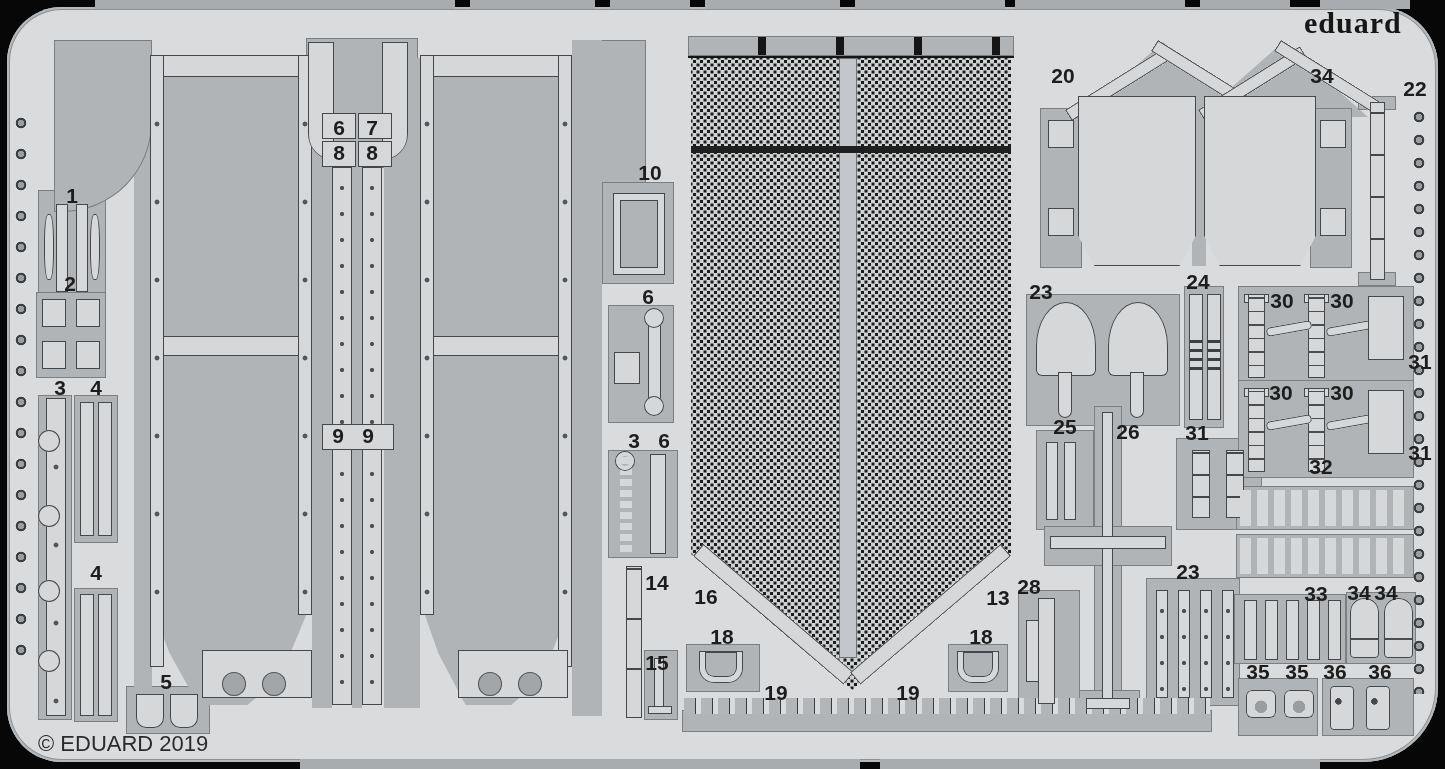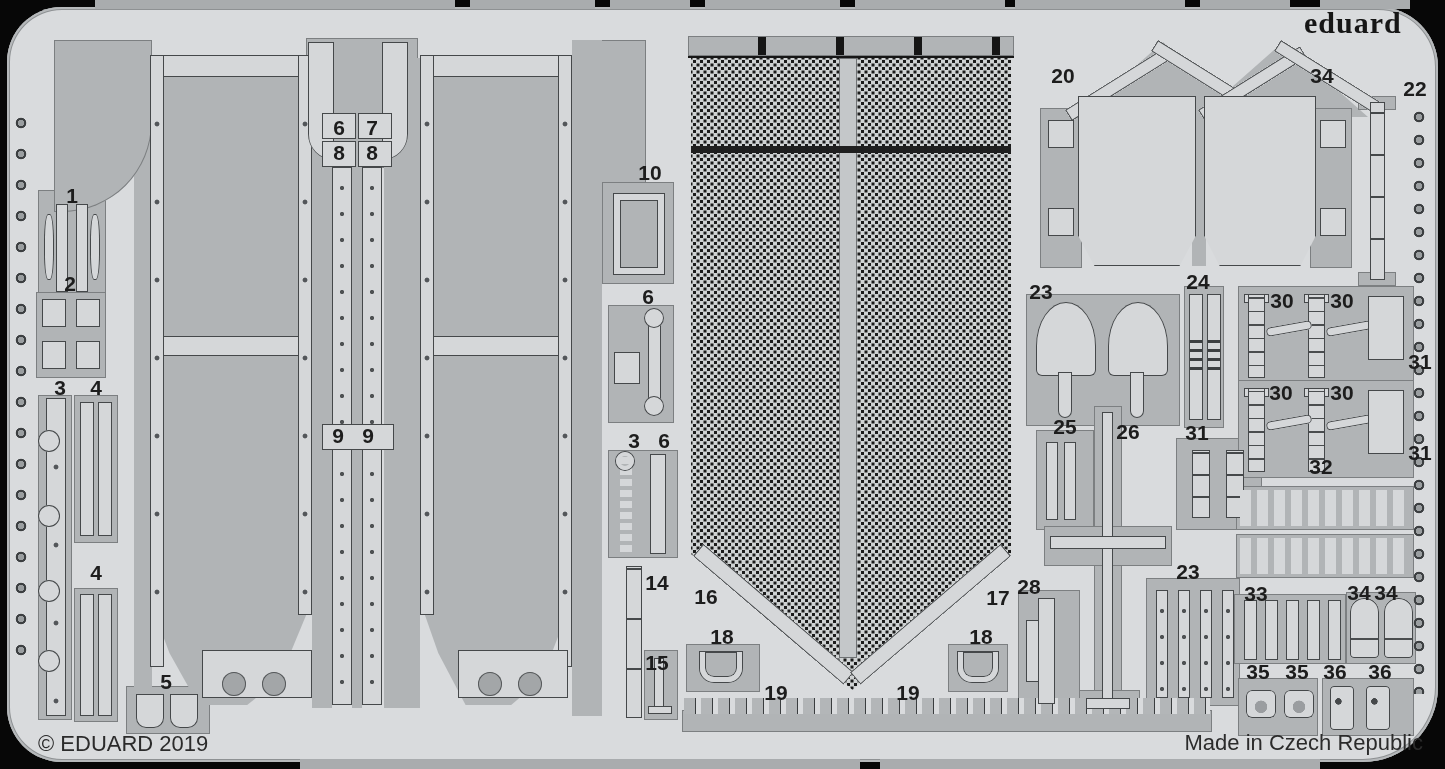--- a/index.html
+++ b/index.html
@@ -235,21 +235,20 @@
   <div class="p" style="left:1246px;top:690px;width:30px;height:28px;border-radius:6px;background-image:radial-gradient(circle at 50% 60%,#9a9da0 0 6px,rgba(0,0,0,0) 6.5px);"></div>
   <div class="p" style="left:1284px;top:690px;width:30px;height:28px;border-radius:6px;background-image:radial-gradient(circle at 50% 60%,#9a9da0 0 6px,rgba(0,0,0,0) 6.5px);"></div>
   <div class="p" style="left:1330px;top:686px;width:24px;height:44px;border-radius:4px;background-image:radial-gradient(circle at 35% 35%,#45484a 0 3px,rgba(0,0,0,0) 3.5px);"></div>
   <div class="p" style="left:1366px;top:686px;width:24px;height:44px;border-radius:4px;background-image:radial-gradient(circle at 35% 35%,#45484a 0 3px,rgba(0,0,0,0) 3.5px);"></div>
 
   <div class="holes" style="left:12px;top:112px;height:558px;background-size:18px 31px;"></div>
   <div class="holes" style="left:1410px;top:106px;height:588px;background-size:18px 23px;"></div>
 
   <div class="brand">eduard</div>
   <div class="copyright">© EDUARD 2019</div>
-  <div class="madein">Made in Czech Republic</div>
 
   <div style="position:absolute;left:0;top:0;width:100%;height:100%;">
       <span class="plabel" style="left: 72px; top: 196px;">1</span>
       <span class="plabel" style="left: 70px; top: 284px;">2</span>
       <span class="plabel" style="left: 60px; top: 388px;">3</span>
       <span class="plabel" style="left: 96px; top: 388px;">4</span>
       <span class="plabel" style="left: 96px; top: 573px;">4</span>
       <span class="plabel" style="left: 166px; top: 682px;">5</span>
       <span class="plabel" style="left: 339px; top: 128px;">6</span>
       <span class="plabel" style="left: 372px; top: 128px;">7</span>
@@ -257,21 +256,21 @@
       <span class="plabel" style="left: 372px; top: 153px;">8</span>
       <span class="plabel" style="left: 338px; top: 436px;">9</span>
       <span class="plabel" style="left: 368px; top: 436px;">9</span>
       <span class="plabel" style="left: 650px; top: 173px;">10</span>
       <span class="plabel" style="left: 648px; top: 297px;">6</span>
       <span class="plabel" style="left: 634px; top: 441px;">3</span>
       <span class="plabel" style="left: 664px; top: 441px;">6</span>
       <span class="plabel" style="left: 657px; top: 583px;">14</span>
       <span class="plabel" style="left: 657px; top: 663px;">15</span>
       <span class="plabel" style="left: 706px; top: 597px;">16</span>
-      <span class="plabel" style="left: 998px; top: 598px;">17</span>
+      <span class="plabel" style="left: 998px; top: 598px;">13</span>
       <span class="plabel" style="left: 722px; top: 637px;">18</span>
       <span class="plabel" style="left: 981px; top: 637px;">18</span>
       <span class="plabel" style="left: 776px; top: 693px;">19</span>
       <span class="plabel" style="left: 908px; top: 693px;">19</span>
       <span class="plabel" style="left: 1063px; top: 76px;">20</span>
       <span class="plabel" style="left: 1322px; top: 76px;">34</span>
       <span class="plabel" style="left: 1415px; top: 89px;">22</span>
       <span class="plabel" style="left: 1041px; top: 292px;">23</span>
       <span class="plabel" style="left: 1198px; top: 282px;">24</span>
       <span class="plabel" style="left: 1065px; top: 427px;">25</span>
@@ -279,21 +278,21 @@
       <span class="plabel" style="left: 1197px; top: 433px;">31</span>
       <span class="plabel" style="left: 1029px; top: 587px;">28</span>
       <span class="plabel" style="left: 1188px; top: 572px;">23</span>
       <span class="plabel" style="left: 1282px; top: 301px;">30</span>
       <span class="plabel" style="left: 1342px; top: 301px;">30</span>
       <span class="plabel" style="left: 1281px; top: 393px;">30</span>
       <span class="plabel" style="left: 1342px; top: 393px;">30</span>
       <span class="plabel" style="left: 1420px; top: 362px;">31</span>
       <span class="plabel" style="left: 1420px; top: 453px;">31</span>
       <span class="plabel" style="left: 1321px; top: 467px;">32</span>
-      <span class="plabel" style="left: 1256px; top: 594px;">33</span>
+      <span class="plabel" style="left: 1316px; top: 594px;">33</span>
       <span class="plabel" style="left: 1359px; top: 593px;">34</span>
       <span class="plabel" style="left: 1386px; top: 593px;">34</span>
       <span class="plabel" style="left: 1258px; top: 672px;">35</span>
       <span class="plabel" style="left: 1297px; top: 672px;">35</span>
       <span class="plabel" style="left: 1335px; top: 672px;">36</span>
       <span class="plabel" style="left: 1380px; top: 672px;">36</span>
     </div>
 </div>
 
 </body></html>

